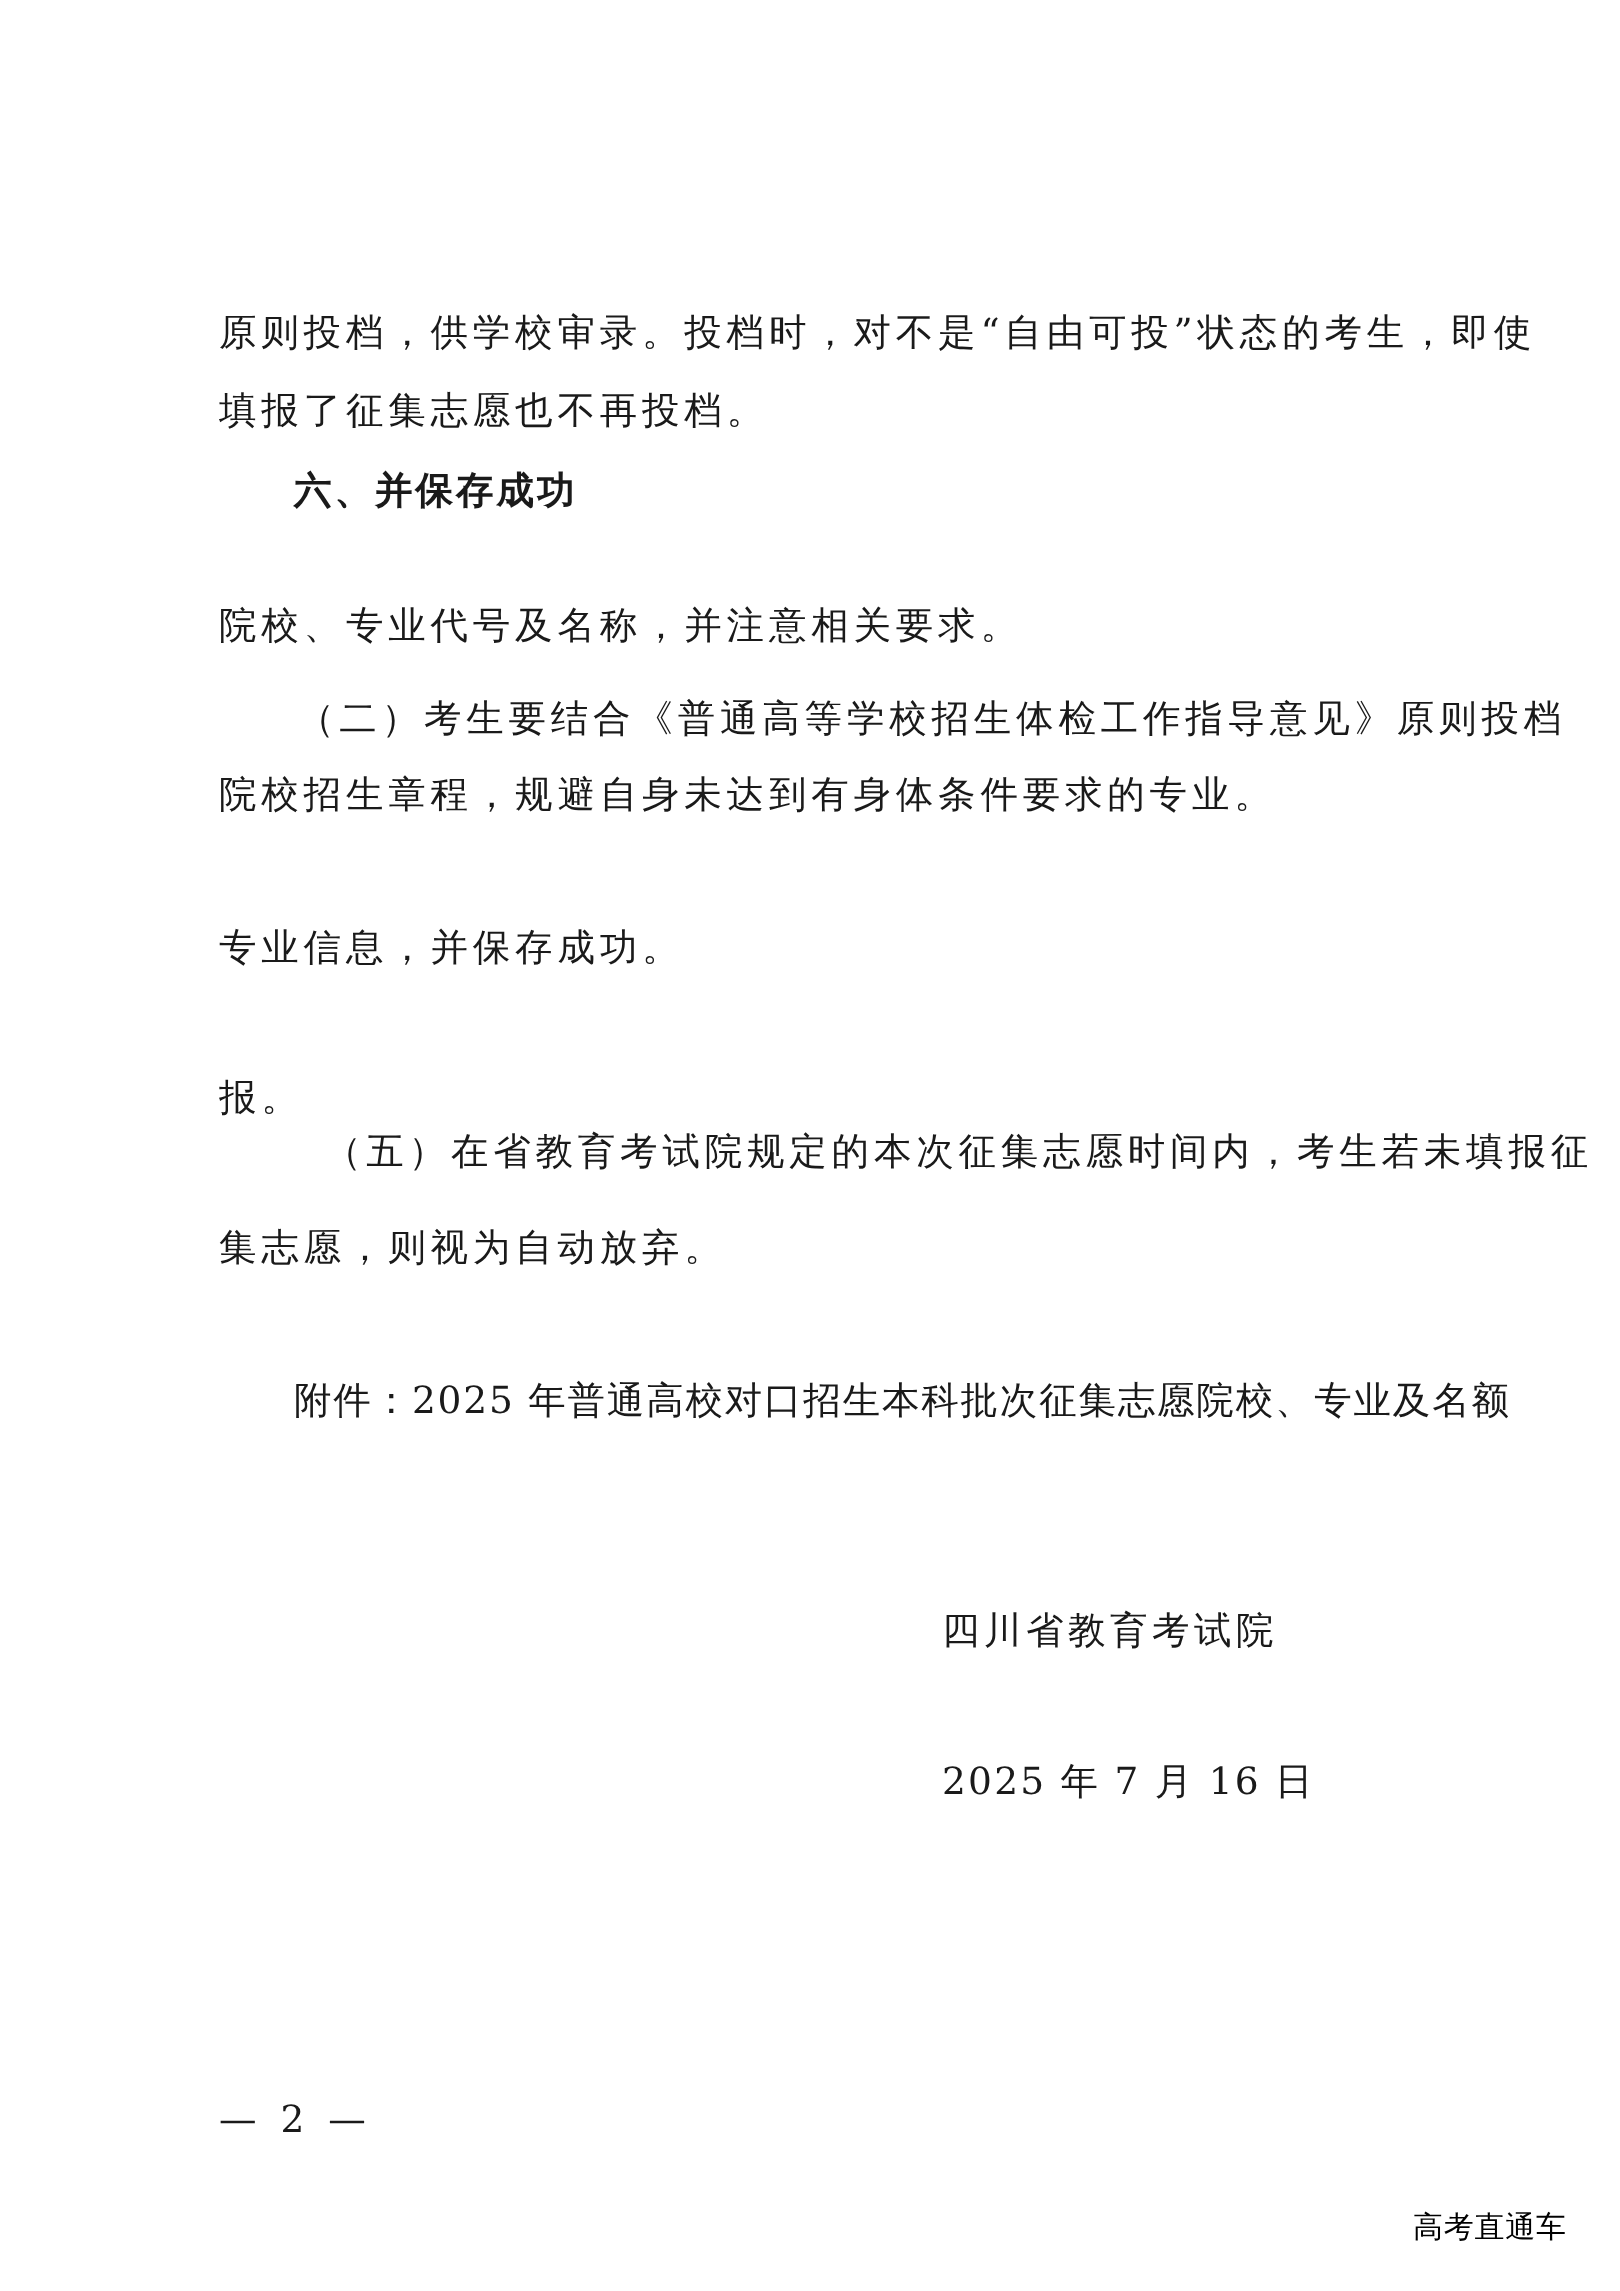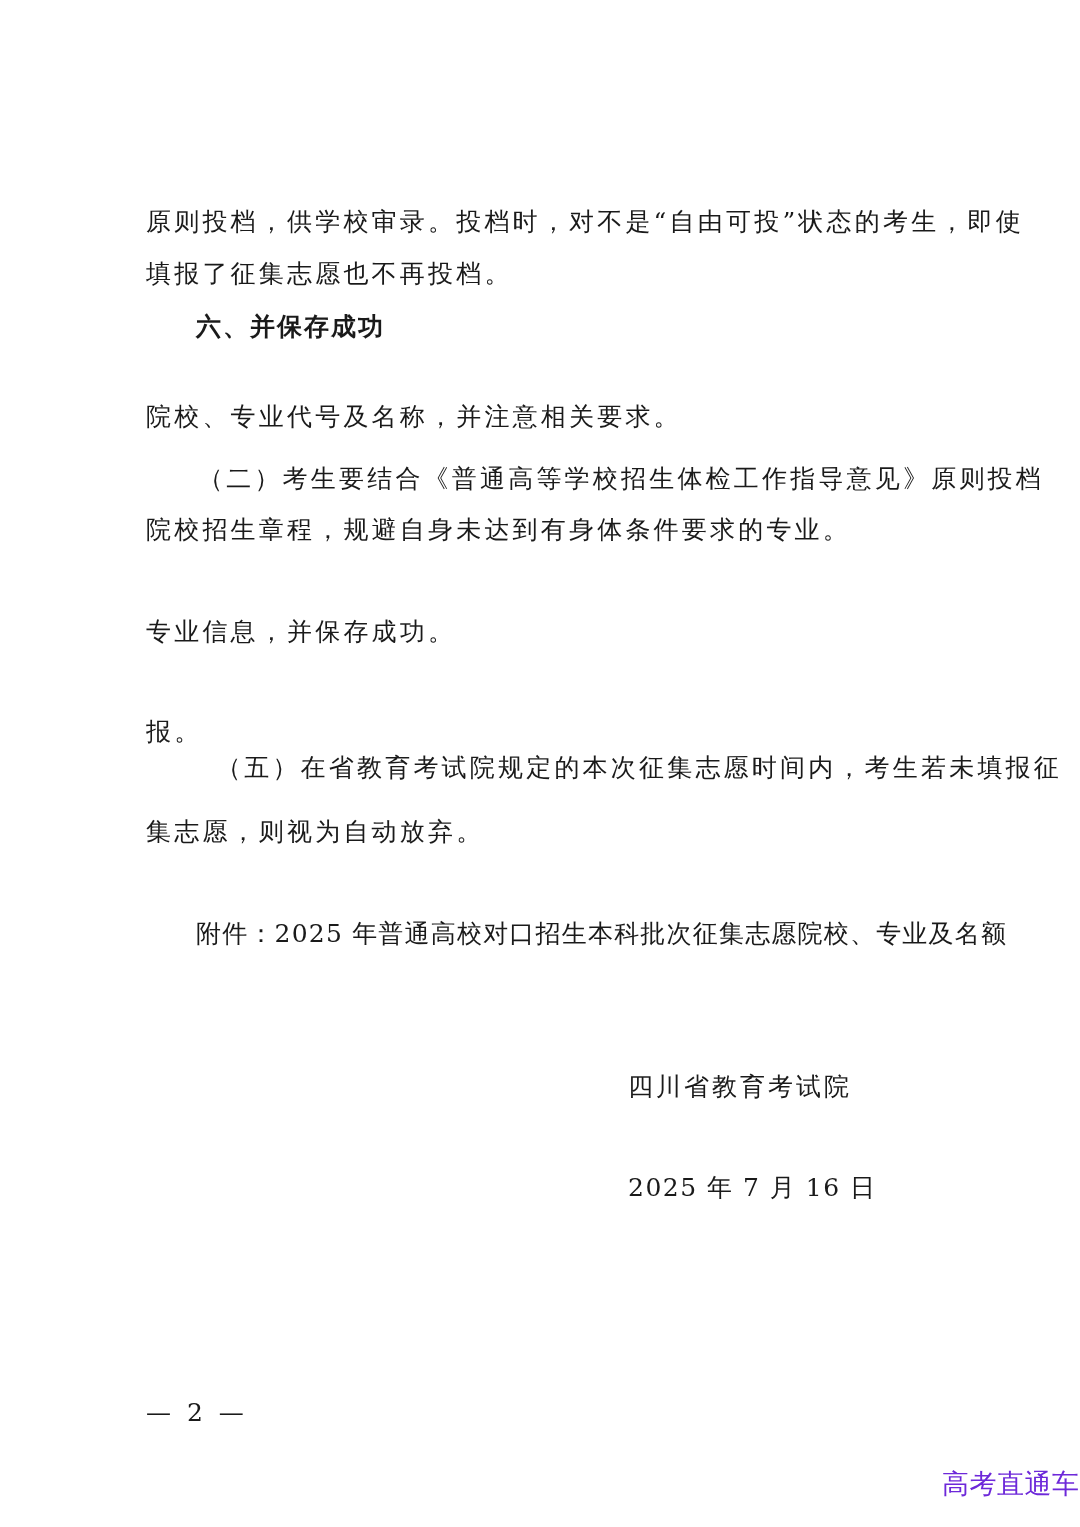--- a/index.html
+++ b/index.html
@@ -44,23 +44,23 @@
       top: 1396px;
       font-size: 25px;
       line-height: 34px;
       letter-spacing: 4px;
     }
     .watermark {
       position: absolute;
       left: 942px;
       top: 1470px;
       font-family: "DejaVu Sans", "Liberation Sans", sans-serif;
-      font-size: 27px;
+      font-size: 20px;
       line-height: 28px;
-      color: #6d28d9;
+      color: #000000;
       letter-spacing: 0.5px;
     }
   </style>
 </head>
 <body>
 
 <div class="page">
 
   <div class="line" style="top:205px;">原则投档，供学校审录。投档时，对不是“自由可投”状态的考生，即使</div>
   <div class="line" style="top:257px;">填报了征集志愿也不再投档。</div>

